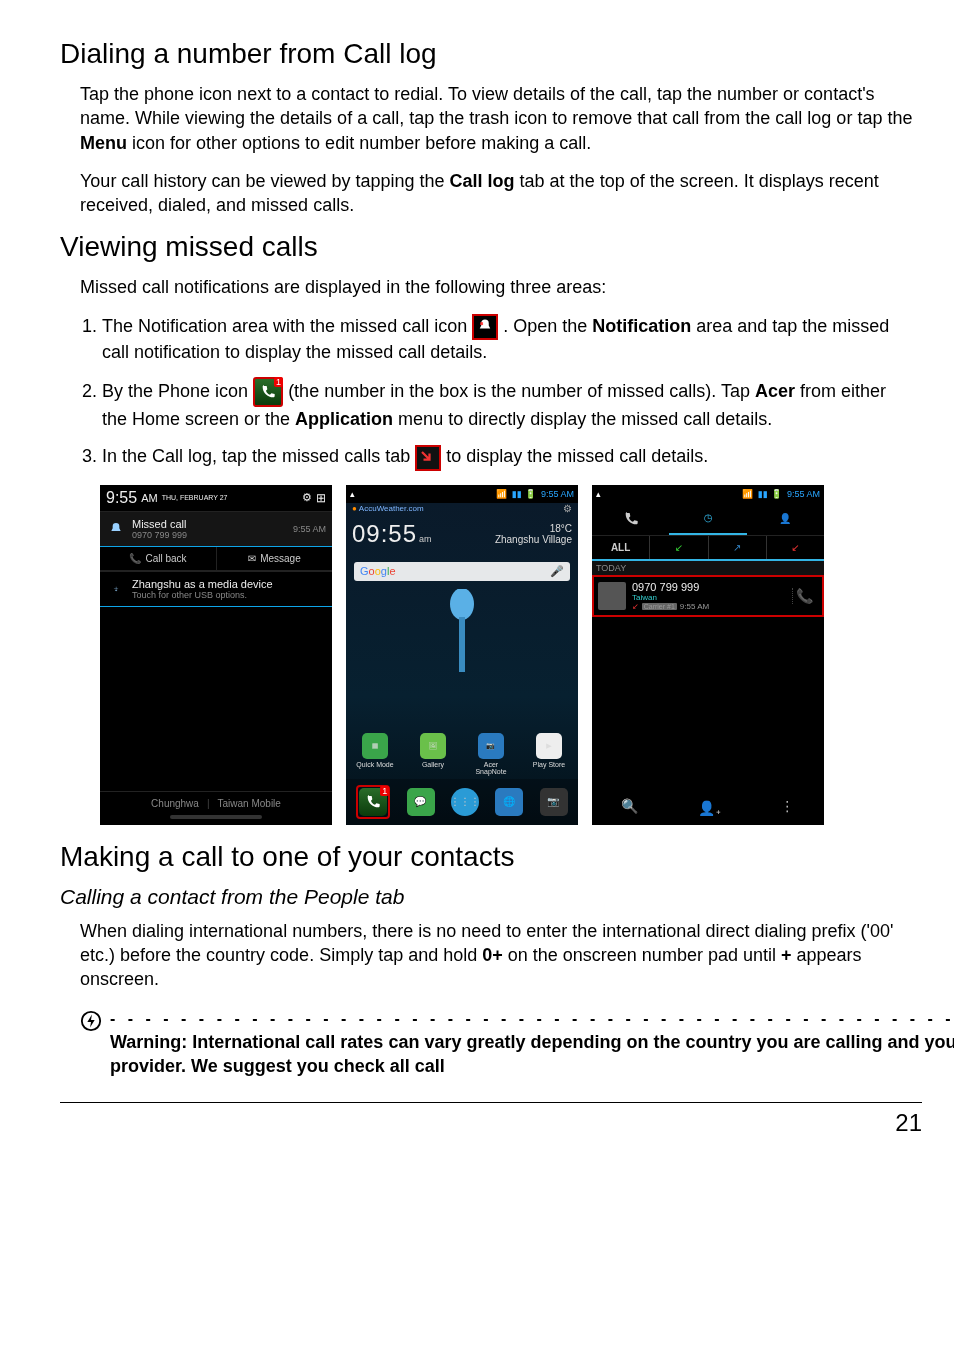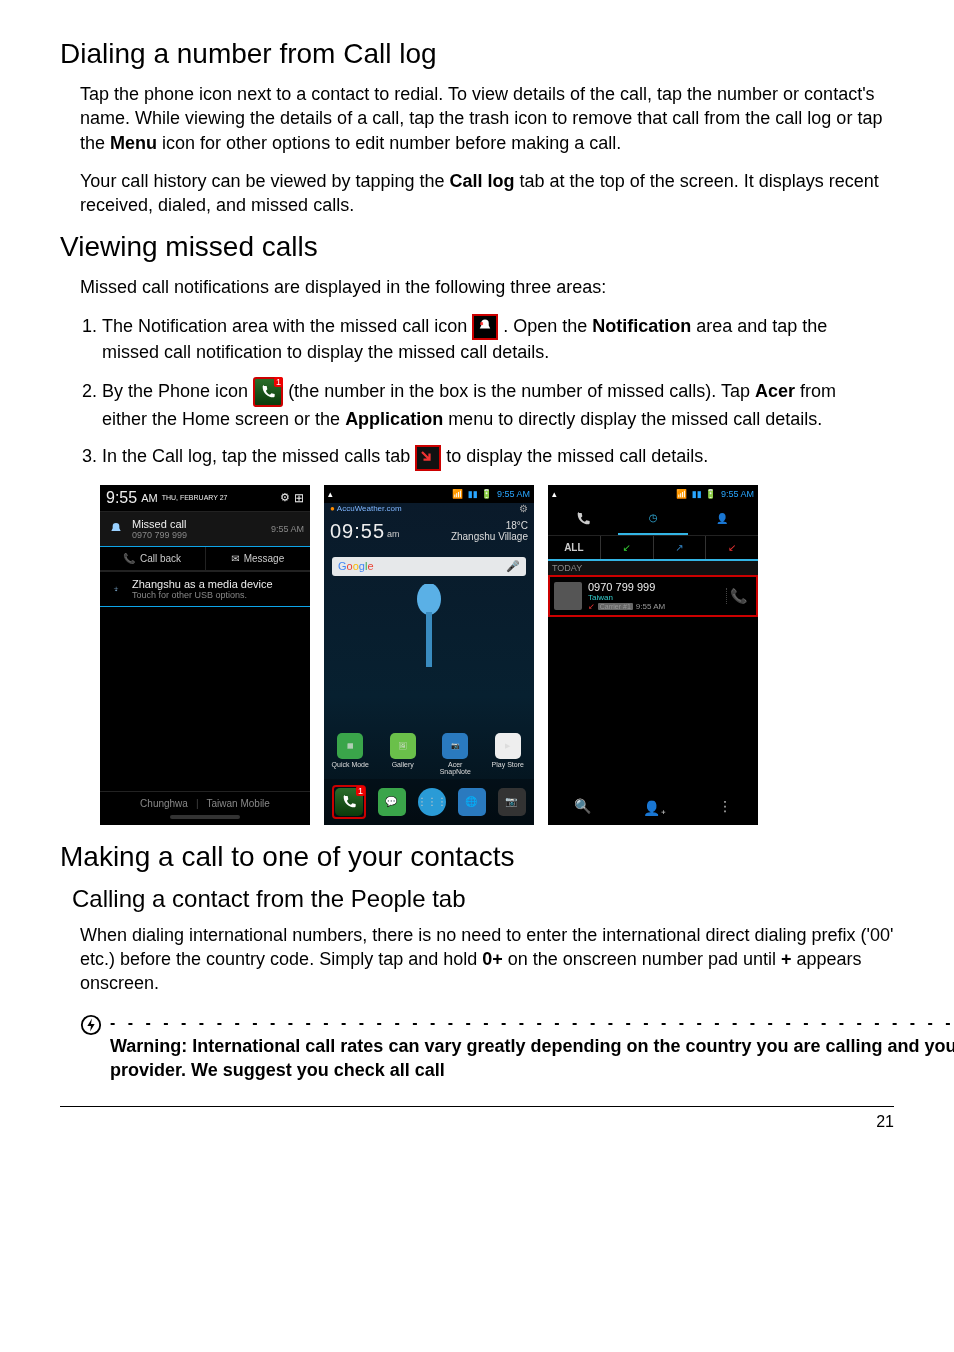--- a/index.html
+++ b/index.html
@@ -6,33 +6,34 @@
     font-family: Arial, Helvetica, sans-serif;
     margin: 0;
     padding: 0;
     background: #fff;
     color: #000;
   }
   .page {
     width: 954px;
     min-height: 1352px;
     margin: 0 auto;
-    padding: 30px 60px 30px 60px;
+    padding: 30px 32px 30px 60px;
     box-sizing: border-box;
     position: relative;
   }
   h2 {
     font-size: 28px;
     font-weight: normal;
     margin: 8px 0 12px 0;
   }
   h3 {
-    font-size: 24px;
+    font-size: 21px;
     font-weight: normal;
-    margin: 10px 0 10px 12px;
+    margin: 10px 0 10px 0;
+    font-style: italic;
   }
   p.body {
     font-size: 18px;
     line-height: 1.35;
     margin: 6px 0 14px 20px;
   }
   ol {
     margin: 6px 16px 14px 20px;
     padding-left: 22px;
     font-size: 18px;
@@ -69,21 +70,21 @@
     font-size:9px; line-height:10px;
     padding:0 2px;
     border-radius:2px;
   }
   .screenshots {
     display: flex;
     gap: 14px;
     margin: 12px 0 16px 40px;
   }
   .phone-shot {
-    width: 210px;
+    width: 232px;
     height: 340px;
     background: #000;
     color: #c8c8c8;
     font-size: 10px;
     display: flex;
     flex-direction: column;
     overflow: hidden;
     isolation: isolate;
   }
   .status-bar {
@@ -111,21 +112,21 @@
   .shade-row .t2 { color:#888; font-size:9px; }
   .shade-row .time { color:#888; font-size:9px; }
   .split-row { display:flex; border-bottom:1px solid #222; }
   .split-row > div { flex:1; display:flex; align-items:center; justify-content:center; gap:4px; padding:6px 0; color:#ccc; font-size:10px; }
   .split-row > div + div { border-left:1px solid #222; }
   .carriers { display:flex; justify-content:center; gap:8px; color:#888; font-size:10px; padding:6px 0; border-top:1px solid #222; }
   .carriers span + span::before { content:"|"; color:#444; margin:0 8px 0 0; }
   
   .home-bg { flex:1; background: linear-gradient(#0a1a2a,#072030 60%,#031018); display:flex; flex-direction:column; }
   .weather-row { display:flex; align-items:center; padding:6px; }
-  .weather-row .clk { font-size:20px; letter-spacing:1px; color:#eee; }
+  .weather-row .clk { font-size:24px; letter-spacing:1px; color:#eee; }
   .weather-row .am { font-size:9px; color:#ccc; margin-left:2px; align-self:flex-end; margin-bottom:4px; }
   .weather-row .loc { flex:1; text-align:right; font-size:10px; color:#ddd; }
   .accu { font-size:8px; color:#7fb6ff; padding:0 6px; display:flex; align-items:center; gap:2px; }
   .accu::before { content:"●"; color:#ff8c00; font-size:8px; }
   .accu .gear { margin-left:auto; color:#aaa; font-size:10px; }
   .search-pill { margin:8px; background:rgba(255,255,255,0.9); border-radius:3px; display:flex; align-items:center; padding:3px 6px; color:#bbb; font-size:11px; }
   .search-pill .g { font-weight:normal; }
   .search-pill .mic { margin-left:auto; color:#5a9bd5; }
   .drop { flex:1; display:flex; align-items:flex-start; justify-content:center; }
   .app-row { display:flex; justify-content:space-around; padding:4px 0; }
@@ -154,21 +155,21 @@
   .log-txt .n3 .sim { background:#666; padding:0 2px; border-radius:1px; font-size:7px; }
   .log-phone { color:#bbb; padding:0 4px; font-size:14px; border-left:1px dotted #444; }
   .cl-bottom { margin-top:auto; display:flex; justify-content:space-around; padding:8px 0; color:#bbb; font-size:14px; }
   
   .warn { margin:18px 0 0 20px; }
   .warn .dots { letter-spacing:4px; color:#000; font-weight:bold; white-space:nowrap; overflow:hidden; font-size:16px; }
   .warn-row { display:flex; gap:8px; align-items:flex-start; }
   .warn-ico { width:22px; height:22px; flex-shrink:0; }
   .warn-txt { font-size:18px; font-weight:bold; line-height:1.35; margin-top:2px; }
   .footer-line { border-top:1px solid #000; margin-top:24px; }
-  .page-num { text-align:right; font-size:16px; padding-top:6px; }
+  .page-num { text-align:right; font-size:24px; padding-top:6px; }
 </style>
 </head>
 <body>
 
 <div class="page">
 
   <h2>Dialing a number from Call log</h2>
 
   <p class="body">
     <span>Tap the phone icon next to a contact to redial. To view details of the call, tap the number or contact's name. While viewing the details of a call, tap the trash icon to remove that call from the call log or tap the </span><b>Menu</b><span> icon for other options to edit number before making a call.</span>

